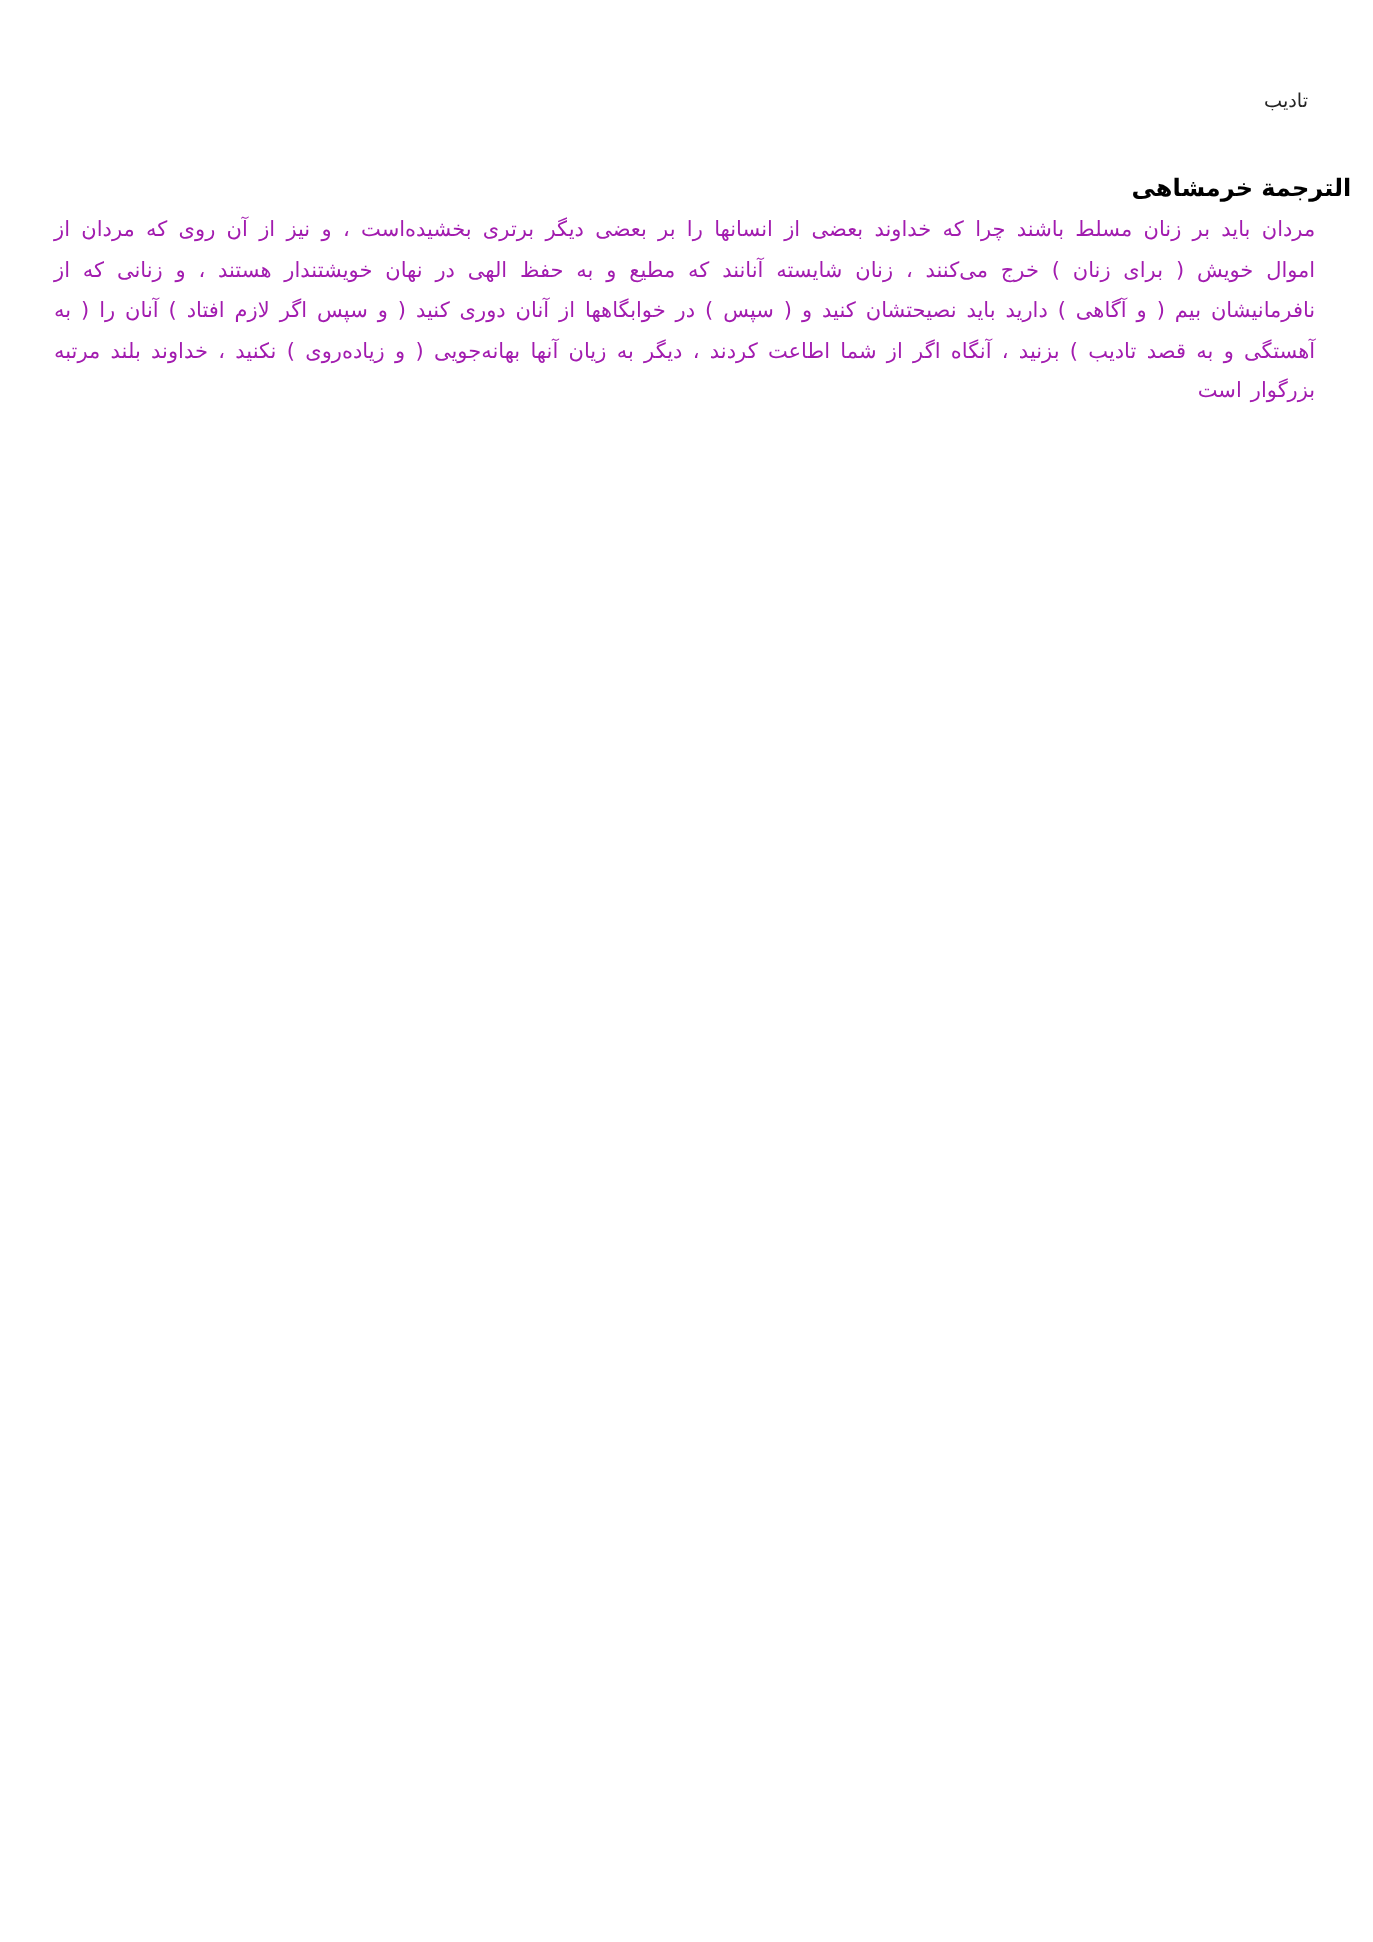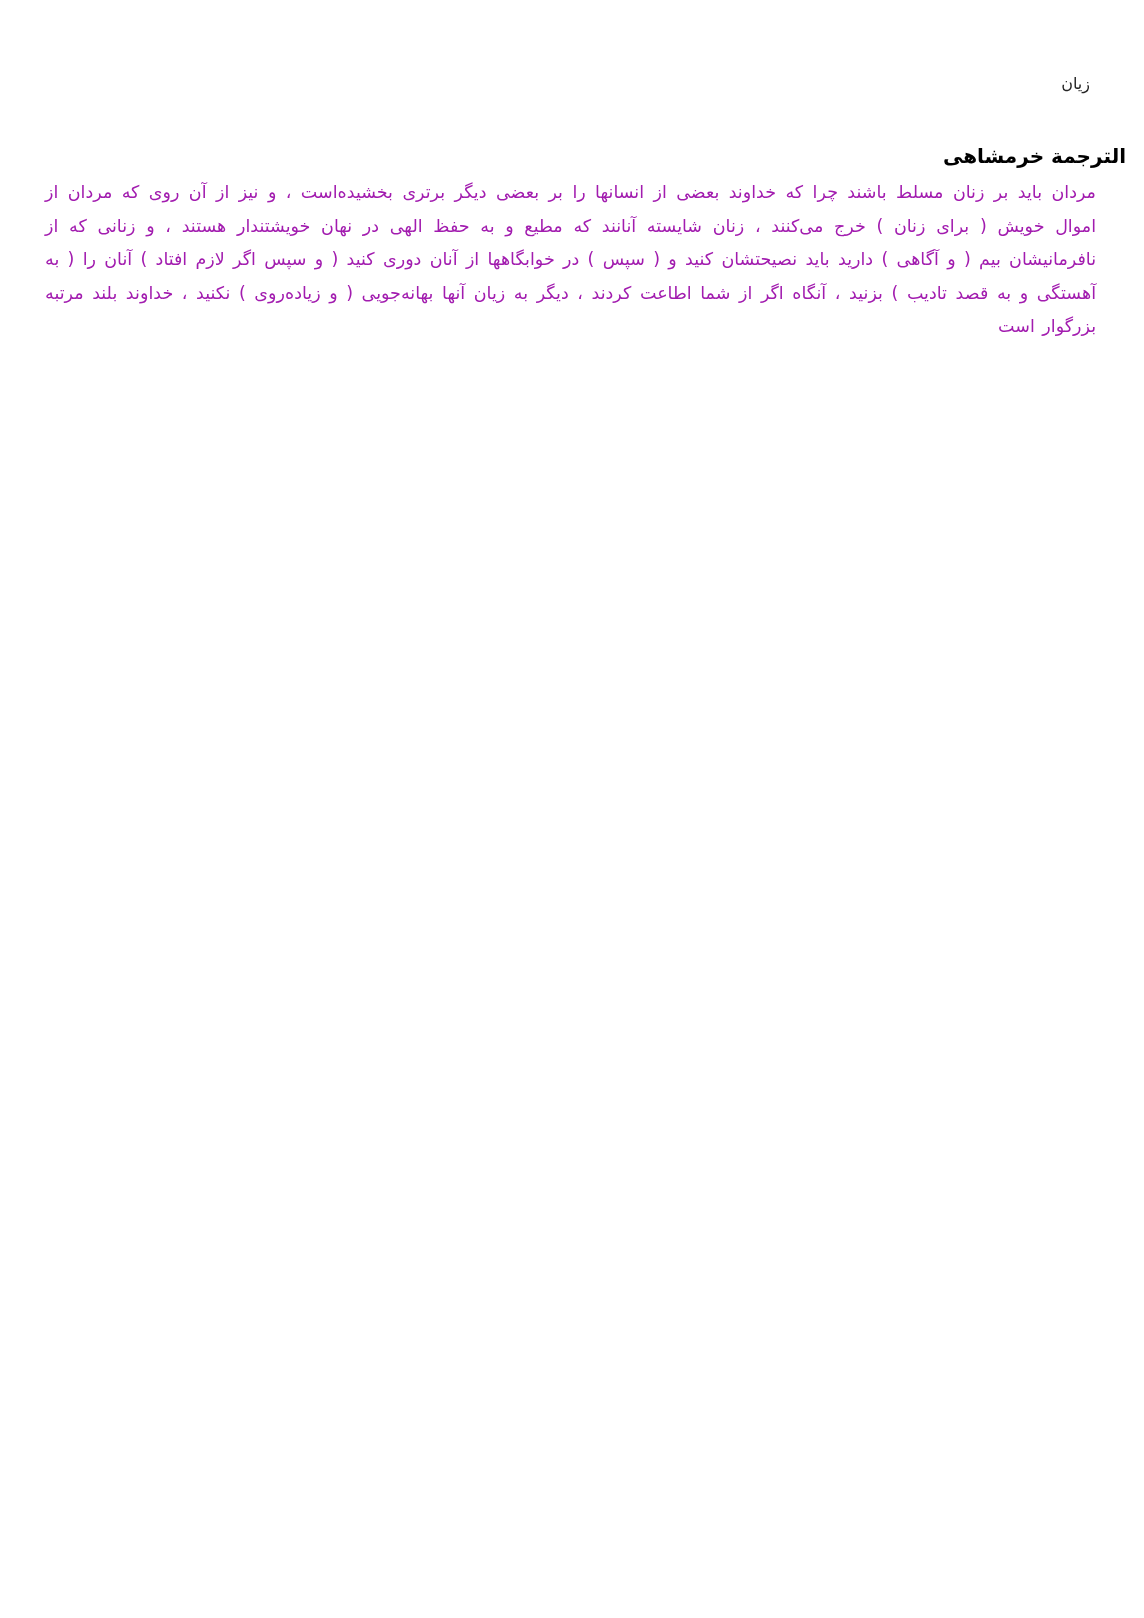--- a/index.html
+++ b/index.html
@@ -48,17 +48,17 @@
     text-align: justify;
     font-size: 17.5px;
     line-height: 33.5px;
     word-spacing: 2px;
     color: #a21caf;
   }
 </style>
 </head>
 <body>
 
-<div class="top-word">زیان</div>
+<div class="top-word">تادیب</div>
 
 <h2 class="heading">الترجمة خرمشاهی</h2>
 
 <p class="body-paragraph">مردان باید بر زنان مسلط باشند چرا که خداوند بعضی از انسانها را بر بعضی دیگر برتری بخشیده‌است ، و نیز از آن روی که مردان از اموال خویش ( برای زنان ) خرج می‌کنند ، زنان شایسته آنانند که مطیع و به حفظ الهی در نهان خویشتندار هستند ، و زنانی که از نافرمانیشان بیم ( و آگاهی ) دارید باید نصیحتشان کنید و ( سپس ) در خوابگاهها از آنان دوری کنید ( و سپس اگر لازم افتاد ) آنان را ( به آهستگی و به قصد تادیب ) بزنید ، آنگاه اگر از شما اطاعت کردند ، دیگر به زیان آنها بهانه‌جویی ( و زیاده‌روی ) نکنید ، خداوند بلند مرتبه بزرگوار است</p>
 
 </body></html>

